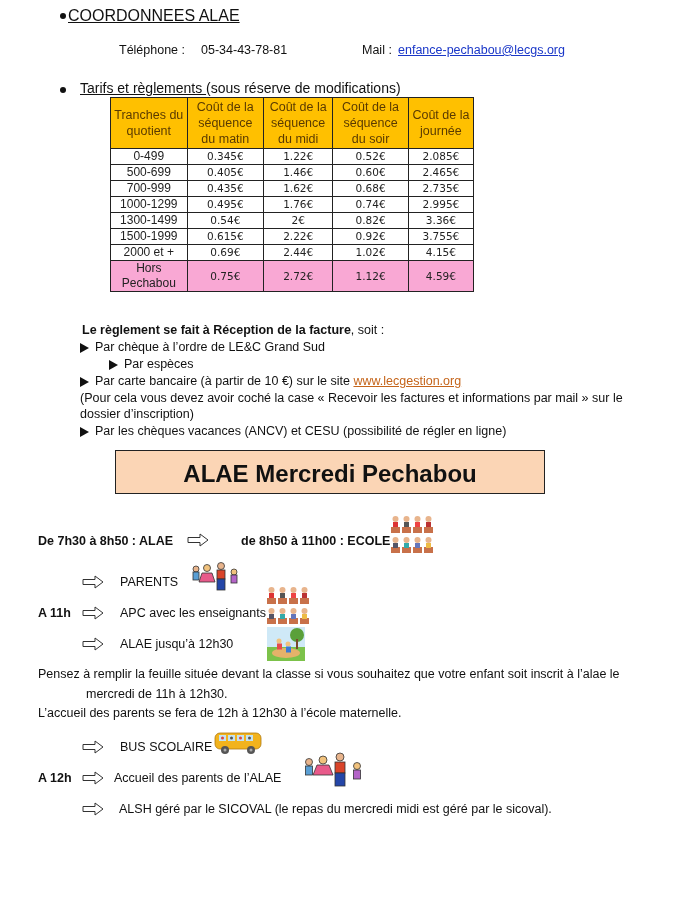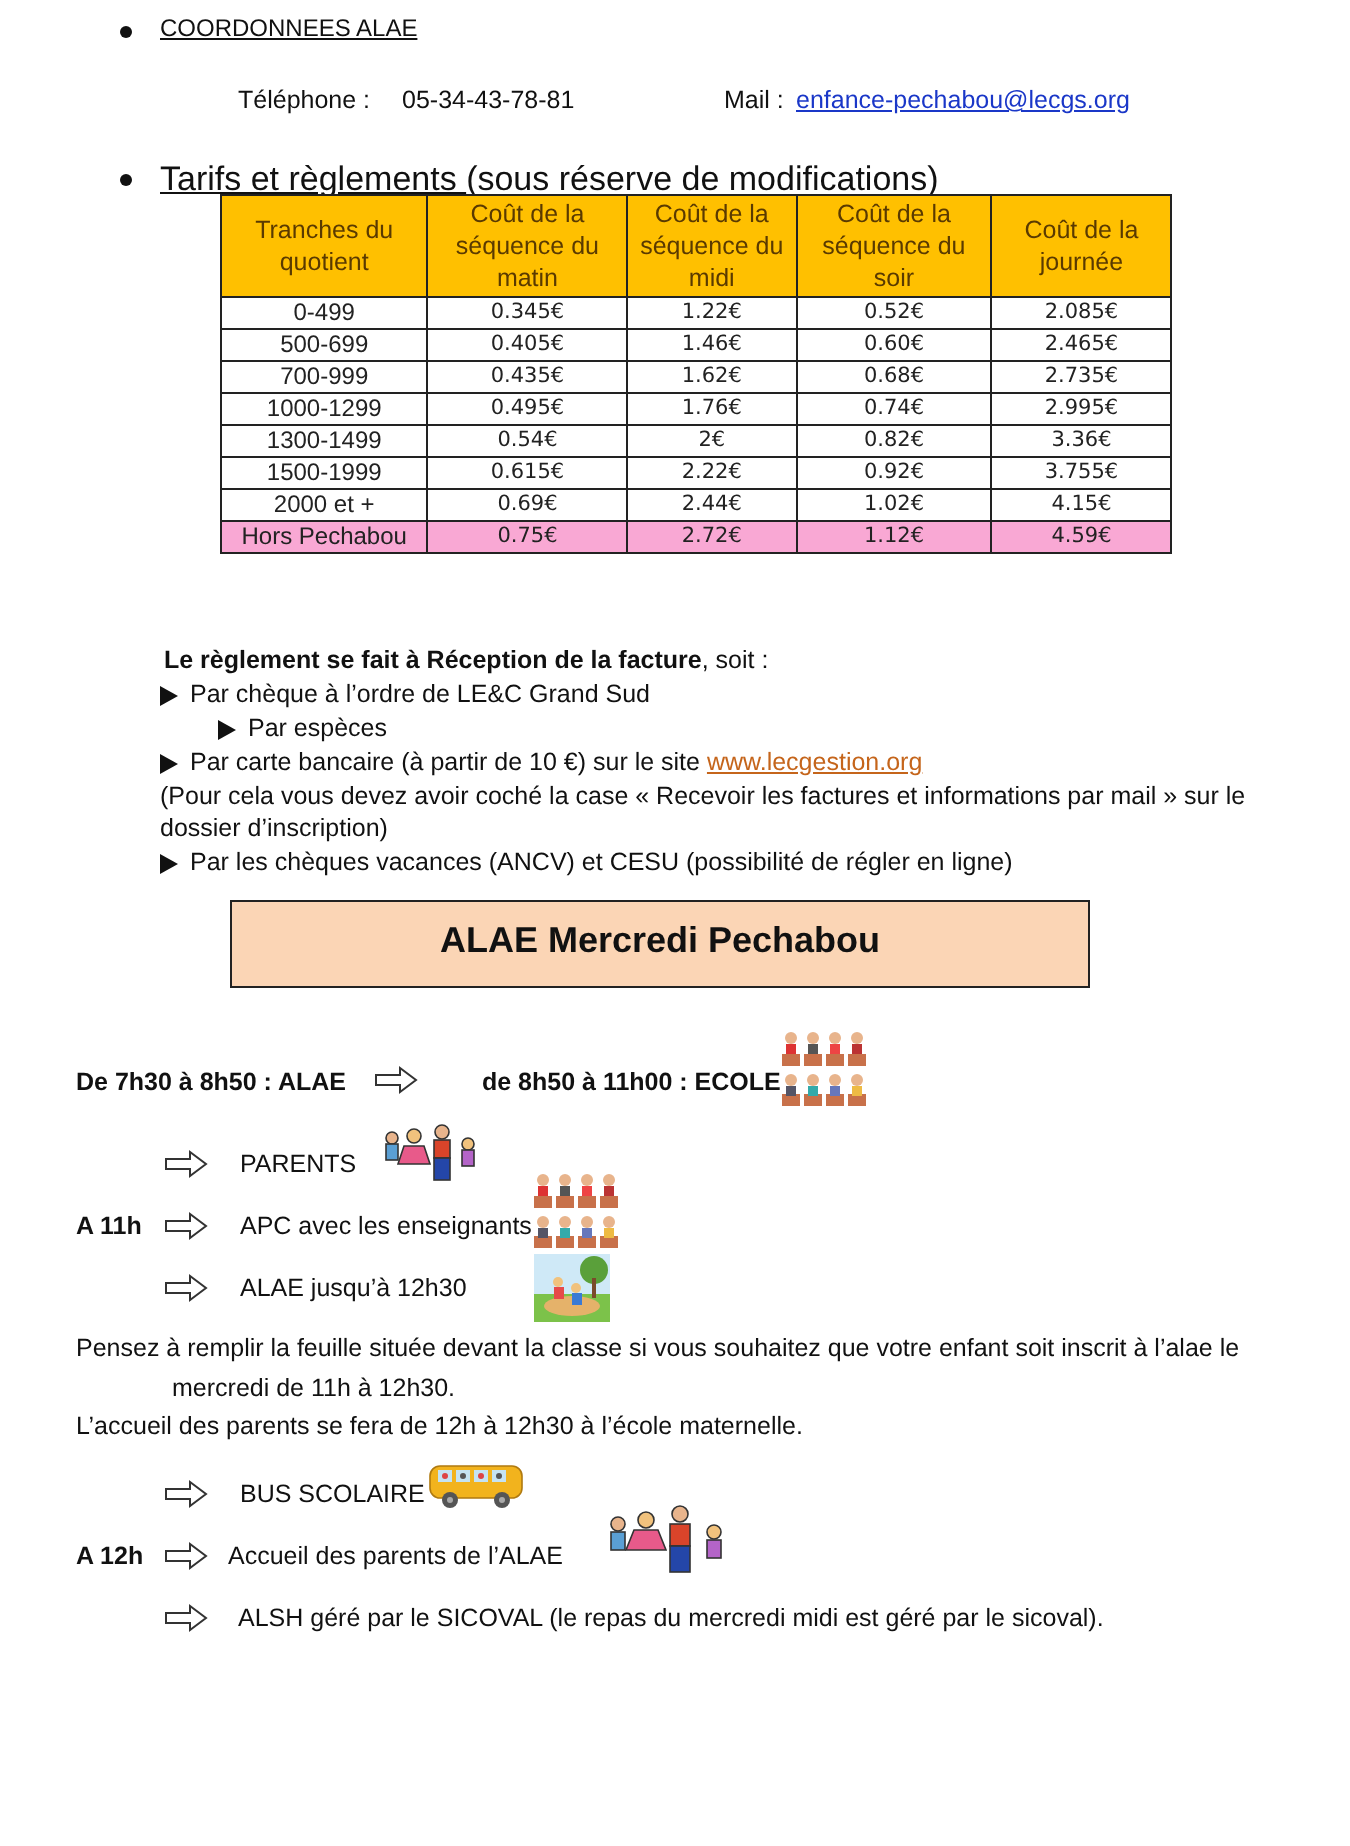--- a/index.html
+++ b/index.html
@@ -3,48 +3,48 @@
 <meta charset="utf-8">
 <style>
   html, body { margin:0; padding:0; background:#fff; }
   body { width:675px; height:923px; position:relative; overflow:hidden;
          font-family:"Liberation Sans", sans-serif; color:#111; font-size:12.5px; }
   .abs { position:absolute; white-space:nowrap; }
   .bullet { position:absolute; width:6px; height:6px; border-radius:50%; background:#111; }
   .u { text-decoration:underline; }
   .link-blue { color:#1a37c8; text-decoration:underline; }
   .link-orange { color:#c5651b; text-decoration:underline; }
-  table.tarifs { position:absolute; left:110px; top:97px; width:476px; border-collapse:collapse;
+  table.tarifs { position:absolute; left:110px; top:97px; width:364px; border-collapse:collapse;
                  font-size:11.5px; }
   table.tarifs th { background:#ffc000; color:#5a3a00; font-weight:normal; font-size:12.5px;
                     border:1px solid #222; padding:1px 2px; line-height:16px; vertical-align:middle; }
   table.tarifs td { border:1px solid #222; text-align:center; height:15px; line-height:15px; padding:0;
                     color:#222; font-family:"DejaVu Sans", sans-serif; font-size:10.5px; }
   table.tarifs tr.grey td { background:#f9a8d4; }
   .tri { display:inline-block; width:0; height:0; border-left:9px solid #111; border-top:5px solid transparent;
          border-bottom:5px solid transparent; margin-right:6px; vertical-align:middle; }
   .titlebox { position:absolute; left:115px; top:450px; width:430px; height:44px; background:#fbd5b5;
               border:1px solid #222; box-sizing:border-box; }
-  .titlebox span { position:absolute; left:0; right:0; top:9px; text-align:center; font-size:18px; font-weight:bold; }
+  .titlebox span { position:absolute; left:0; right:0; top:9px; text-align:center; font-size:24px; font-weight:bold; }
   .arrow { position:absolute; width:22px; height:14px; }
   .pic { position:absolute; }
   b { font-weight:bold; }
 </style>
 </head>
 <body>
 
 <span class="bullet" style="left:60px;top:13px;"></span>
-<span class="abs u" style="left:80px;top:7px;font-size:12px;">COORDONNEES ALAE</span>
+<span class="abs u" style="left:68px;top:7px;font-size:16px;">COORDONNEES ALAE</span>
 <span class="abs" style="left:119px;top:43px;">Téléphone :</span>
 <span class="abs" style="left:201px;top:43px;">05-34-43-78-81</span>
 <span class="abs" style="left:362px;top:43px;text-align:center;">Mail :</span>
 <a class="abs link-blue" style="left:398px;top:43px;">enfance-pechabou@lecgs.org</a>
 
 <span class="bullet" style="left:60px;top:87px;"></span>
-<span class="abs" style="left:80px;top:80px;font-size:17px;">
+<span class="abs" style="left:80px;top:80px;font-size:14px;">
   <span class="u">Tarifs et règlements </span><span>(sous réserve de modifications)</span>
 </span>
 
 <table class="tarifs">
   <thead>
     <tr>
       <th style="width:93px">Tranches du quotient</th>
       <th style="width:90px">Coût de la séquence du matin</th>
       <th style="width:75px">Coût de la séquence du midi</th>
       <th style="width:88px">Coût de la séquence du soir</th>

